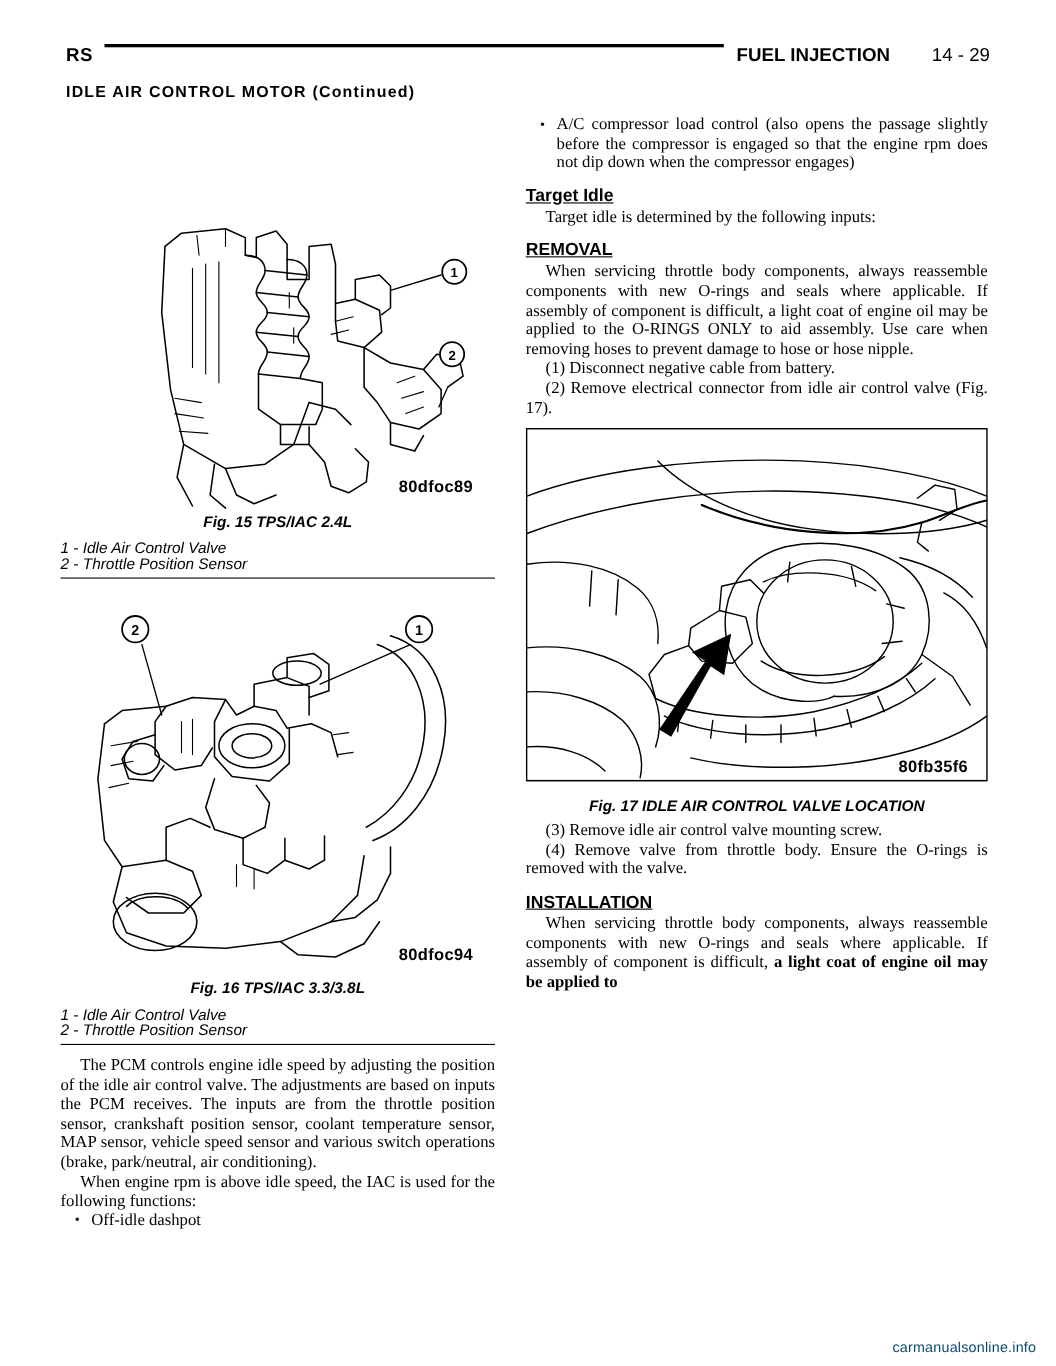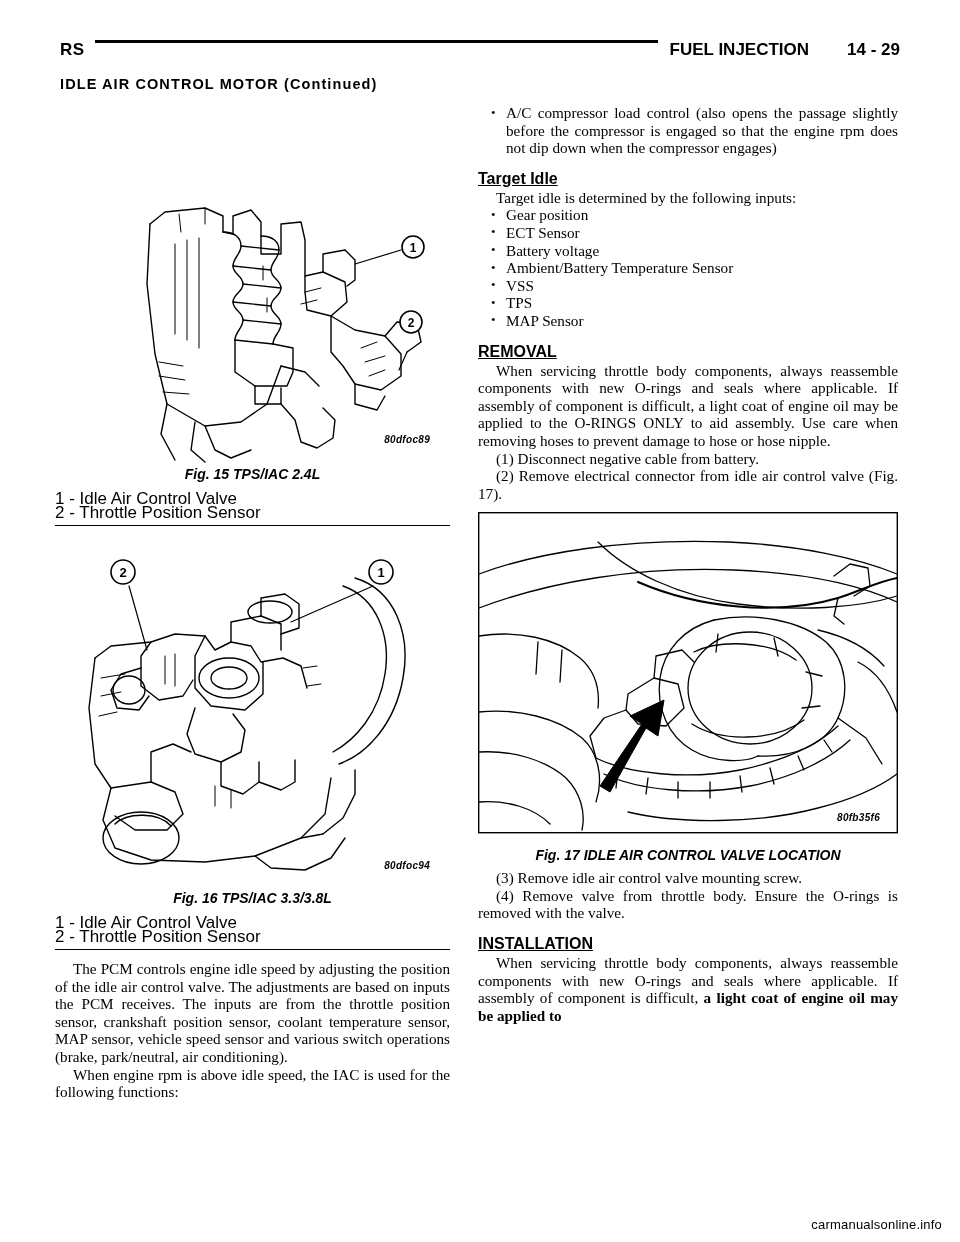--- a/index.html
+++ b/index.html
@@ -39,21 +39,21 @@
     margin: 0 12px 3px 0;
   }
   .header .sect {
     font-family: "Liberation Sans", sans-serif;
     font-weight: bold;
     font-size: 17px;
     white-space: nowrap;
   }
   .header .pageno {
     font-family: "Liberation Sans", sans-serif;
-    font-weight: bold;
+    font-weight: normal;
     font-size: 17px;
     margin-left: 38px;
     white-space: nowrap;
   }
 
   .subhead {
     position: absolute;
     left: 60px; top: 76px;
     font-family: "Liberation Sans", sans-serif;
     font-weight: bold;
@@ -109,50 +109,50 @@
 
   .figcap {
     font-family: "Liberation Sans", sans-serif;
     font-weight: bold;
     font-style: italic;
     font-size: 14px;
     text-align: center;
   }
   .legend {
     font-family: "Liberation Sans", sans-serif;
-    font-size: 17px;
+    font-size: 14px;
     line-height: 13.5px;
+    font-style: italic;
   }
   .hr {
     border: 0;
     border-top: 1px solid #000;
     margin: 6px 0 0 0;
   }
 
   .figcode {
     font-family: "Liberation Sans", sans-serif;
     font-weight: bold;
-    font-size: 10px;
+    font-size: 15px;
     letter-spacing: 0.3px;
-    font-style: italic;
   }
 
   .bold { font-weight: bold; }
 
   
   .fig { position: relative; }
   .fig svg { display: block; }
 
   .watermark {
     position: absolute;
     right: 18px;
     bottom: 10px;
     font-family: "Liberation Sans", sans-serif;
     font-size: 13px;
-    color: #000000;
+    color: #0c4a6e;
     letter-spacing: 0.2px;
   }
 </style>
 </head>
 <body>
 
 <div class="page">
 
   <div class="header">
     <span class="rs">RS</span>
@@ -276,40 +276,32 @@
 
     <div class="legend" style="margin-top:10px;">
       <div>1 - Idle Air Control Valve</div>
       <div>2 - Throttle Position Sensor</div>
     </div>
     <hr class="hr">
 
     <p class="body" style="margin-top:10px;">The PCM controls engine idle speed by adjusting the position of the idle air control valve. The adjustments are based on inputs the PCM receives. The inputs are from the throttle position sensor, crankshaft position sensor, coolant temperature sensor, MAP sensor, vehicle speed sensor and various switch operations (brake, park/neutral, air conditioning).</p>
     <p class="body">When engine rpm is above idle speed, the IAC is used for the following functions:</p>
     <ul class="bul">
+      <li>Off-idle dashpot</li>
     </ul>
   </div>
 
   <div class="col-right">
 
     <ul class="bul">
       <li>A/C compressor load control (also opens the passage slightly before the compressor is engaged so that the engine rpm does not dip down when the compressor engages)</li>
     </ul>
 
     <h2 class="sec">Target Idle</h2>
     <p class="body">Target idle is determined by the following inputs:</p>
-    <ul class="bul">
-      <li>Gear position</li>
-      <li>ECT Sensor</li>
-      <li>Battery voltage</li>
-      <li>Ambient/Battery Temperature Sensor</li>
-      <li>VSS</li>
-      <li>TPS</li>
-      <li>MAP Sensor</li>
-    </ul>
 
     <h2 class="sec">REMOVAL</h2>
     <p class="body">When servicing throttle body components, always reassemble components with new O-rings and seals where applicable. If assembly of component is difficult, a light coat of engine oil may be applied to the O-RINGS ONLY to aid assembly. Use care when removing hoses to prevent damage to hose or hose nipple.</p>
     <p class="body">(1) Disconnect negative cable from battery.</p>
     <p class="body">(2) Remove electrical connector from idle air control valve (Fig. 17).</p>
 
     <div class="fig" style="height:335px; margin-top:10px;">
       <svg width="420" height="335" viewBox="0 0 420 335">
         <rect x="0.7" y="0.7" width="418.6" height="320" fill="#fff" stroke="#000" stroke-width="1.4"></rect>
         <g fill="none" stroke="#000" stroke-width="1.3" stroke-linejoin="round" stroke-linecap="round">

